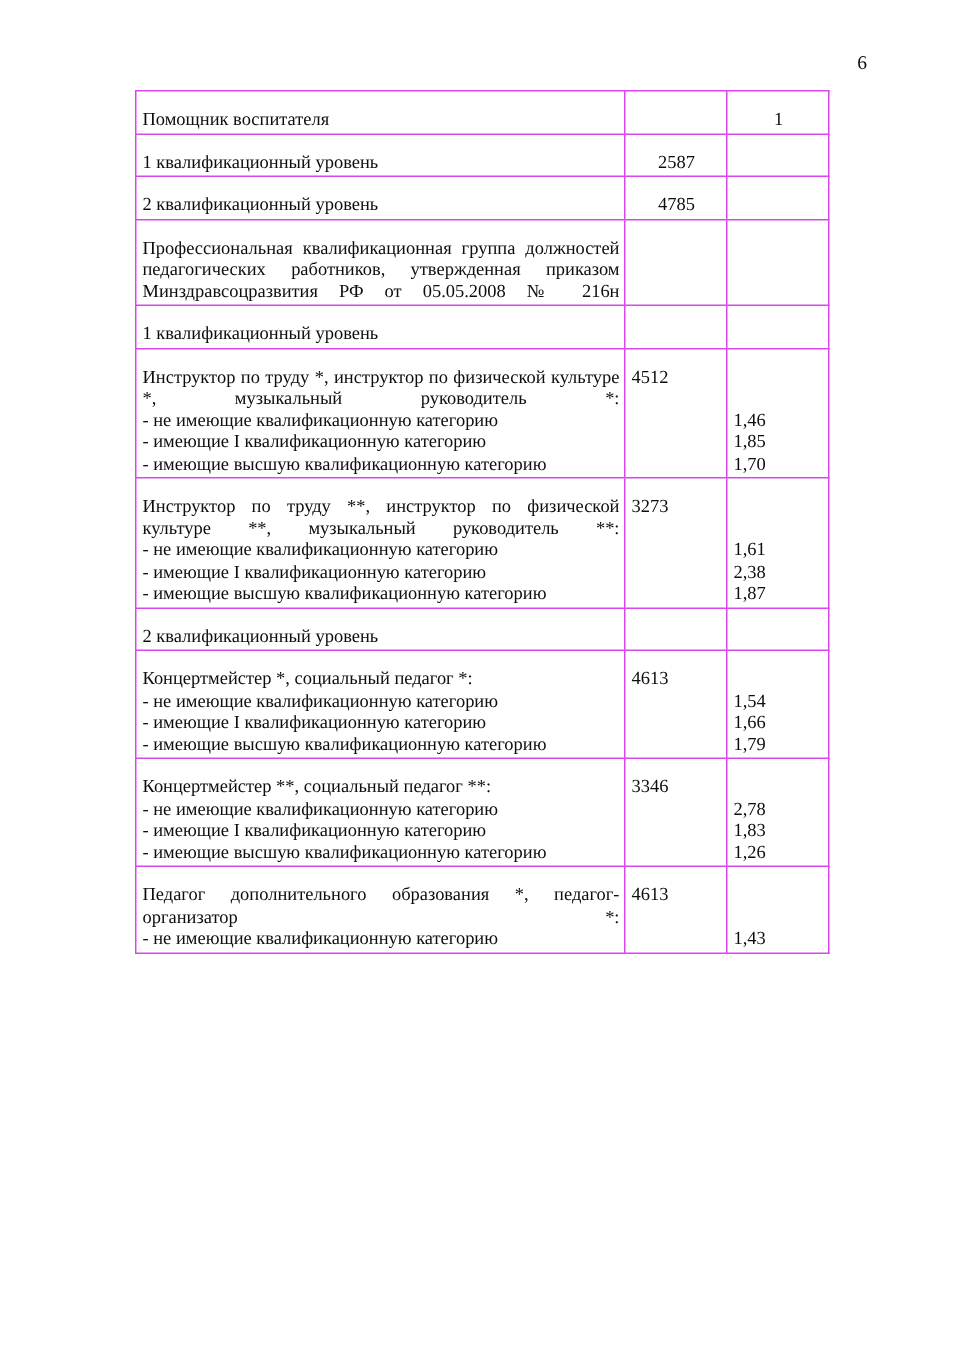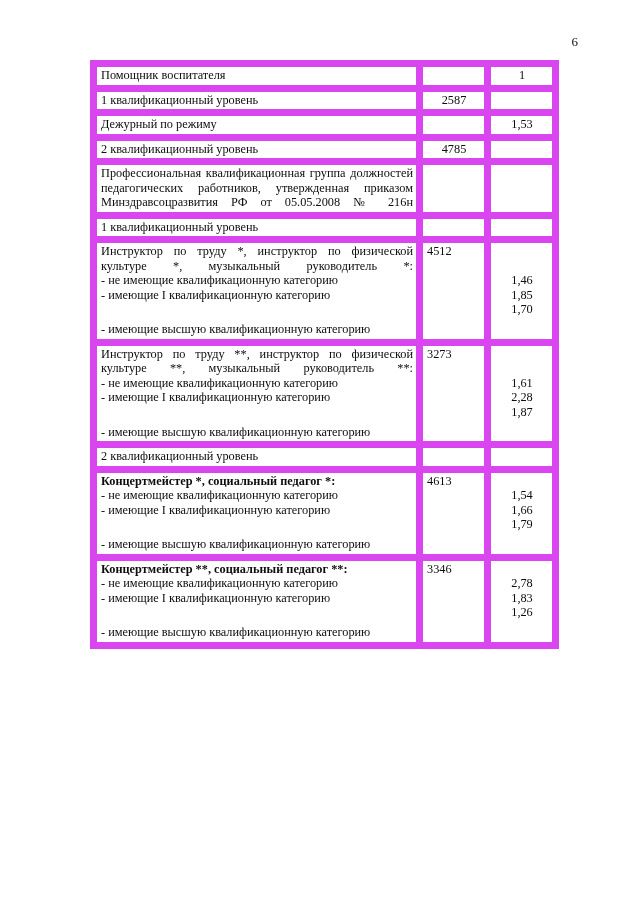--- a/index.html
+++ b/index.html
@@ -31,47 +31,45 @@
   }
   .doc-table {
     position: absolute;
     top: 60px;
     left: 90px;
     width: 462px;
     border-collapse: collapse;
     table-layout: fixed;
   }
   .doc-table td {
-    border: 7px solid #d946ef;
+    border: 1px solid #d946ef;
     vertical-align: top;
-    padding: 1px 3px 2px 4px;
+    padding: 11px 3px 2px 4px;
     font-size: 12.3px;
     line-height: 1.18;
   }
   col.c-name { width: 326px; }
   col.c-num  { width: 68px; }
   col.c-koef { width: 68px; }
 
   .just {
     text-align: justify;
     text-align-last: justify;
   }
   .just-last-left {
     text-align: justify;
-    margin-top: 20px;
   }
   .center {
     text-align: left;
   }
   .right-cell {
     text-align: center;
   }
-  .bold { font-weight: bold; }
+  .bold { font-weight: normal; }
   .coef-lines {
-    text-align: center;
     margin-left: 32px;
   }
   .coef-lines div {
     line-height: 1.18;
   }
   .spacer-line { visibility: hidden; }
 </style>
 </head>
 <body>
 
@@ -94,25 +92,20 @@
       </tr>
 
 
       <tr>
         <td>1 квалификационный уровень</td>
         <td class="right-cell">2587</td>
         <td class="right-cell"></td>
       </tr>
 
 
-      <tr>
-        <td>Дежурный по режиму</td>
-        <td class="right-cell"></td>
-        <td class="right-cell">1,53</td>
-      </tr>
 
       <tr>
         <td>2 квалификационный уровень</td>
         <td class="right-cell">4785</td>
         <td class="right-cell"></td>
       </tr>
 
 
       <tr>
         <td class="just">Профессиональная квалификационная группа должностей педагогических работников, утвержденная приказом Минздравсоцразвития РФ от 05.05.2008 № 216н</td>
@@ -148,21 +141,21 @@
           <div class="just">Инструктор по труду **, инструктор по физической культуре **, музыкальный руководитель **:</div>
           <div>- не имеющие квалификационную категорию</div>
           <div>- имеющие I квалификационную категорию</div>
           <div class="just-last-left">-    имеющие   высшую   квалификационную категорию</div>
         </td>
         <td class="center">3273</td>
         <td class="coef-lines">
           <div class="spacer-line">&nbsp;</div>
           <div class="spacer-line">&nbsp;</div>
           <div>1,61</div>
-          <div>2,28</div>
+          <div>2,38</div>
           <div>1,87</div>
         </td>
       </tr>
 
       <tr>
         <td>2 квалификационный уровень</td>
         <td class="right-cell"></td>
         <td class="right-cell"></td>
       </tr>
 
@@ -191,17 +184,29 @@
         </td>
         <td class="center">3346</td>
         <td class="coef-lines">
           <div class="spacer-line">&nbsp;</div>
           <div>2,78</div>
           <div>1,83</div>
           <div>1,26</div>
         </td>
       </tr>
 
+      <tr>
+        <td>
+          <div class="just bold">Педагог   дополнительного   образования   *, педагог-организатор *:</div>
+          <div class="bold">- не имеющие квалификационную категорию</div>
+        </td>
+        <td class="center">4613</td>
+        <td class="coef-lines">
+          <div class="spacer-line">&nbsp;</div>
+          <div class="spacer-line">&nbsp;</div>
+          <div>1,43</div>
+        </td>
+      </tr>
 
     </tbody>
   </table>
 
 </div>
 
 </body></html>

